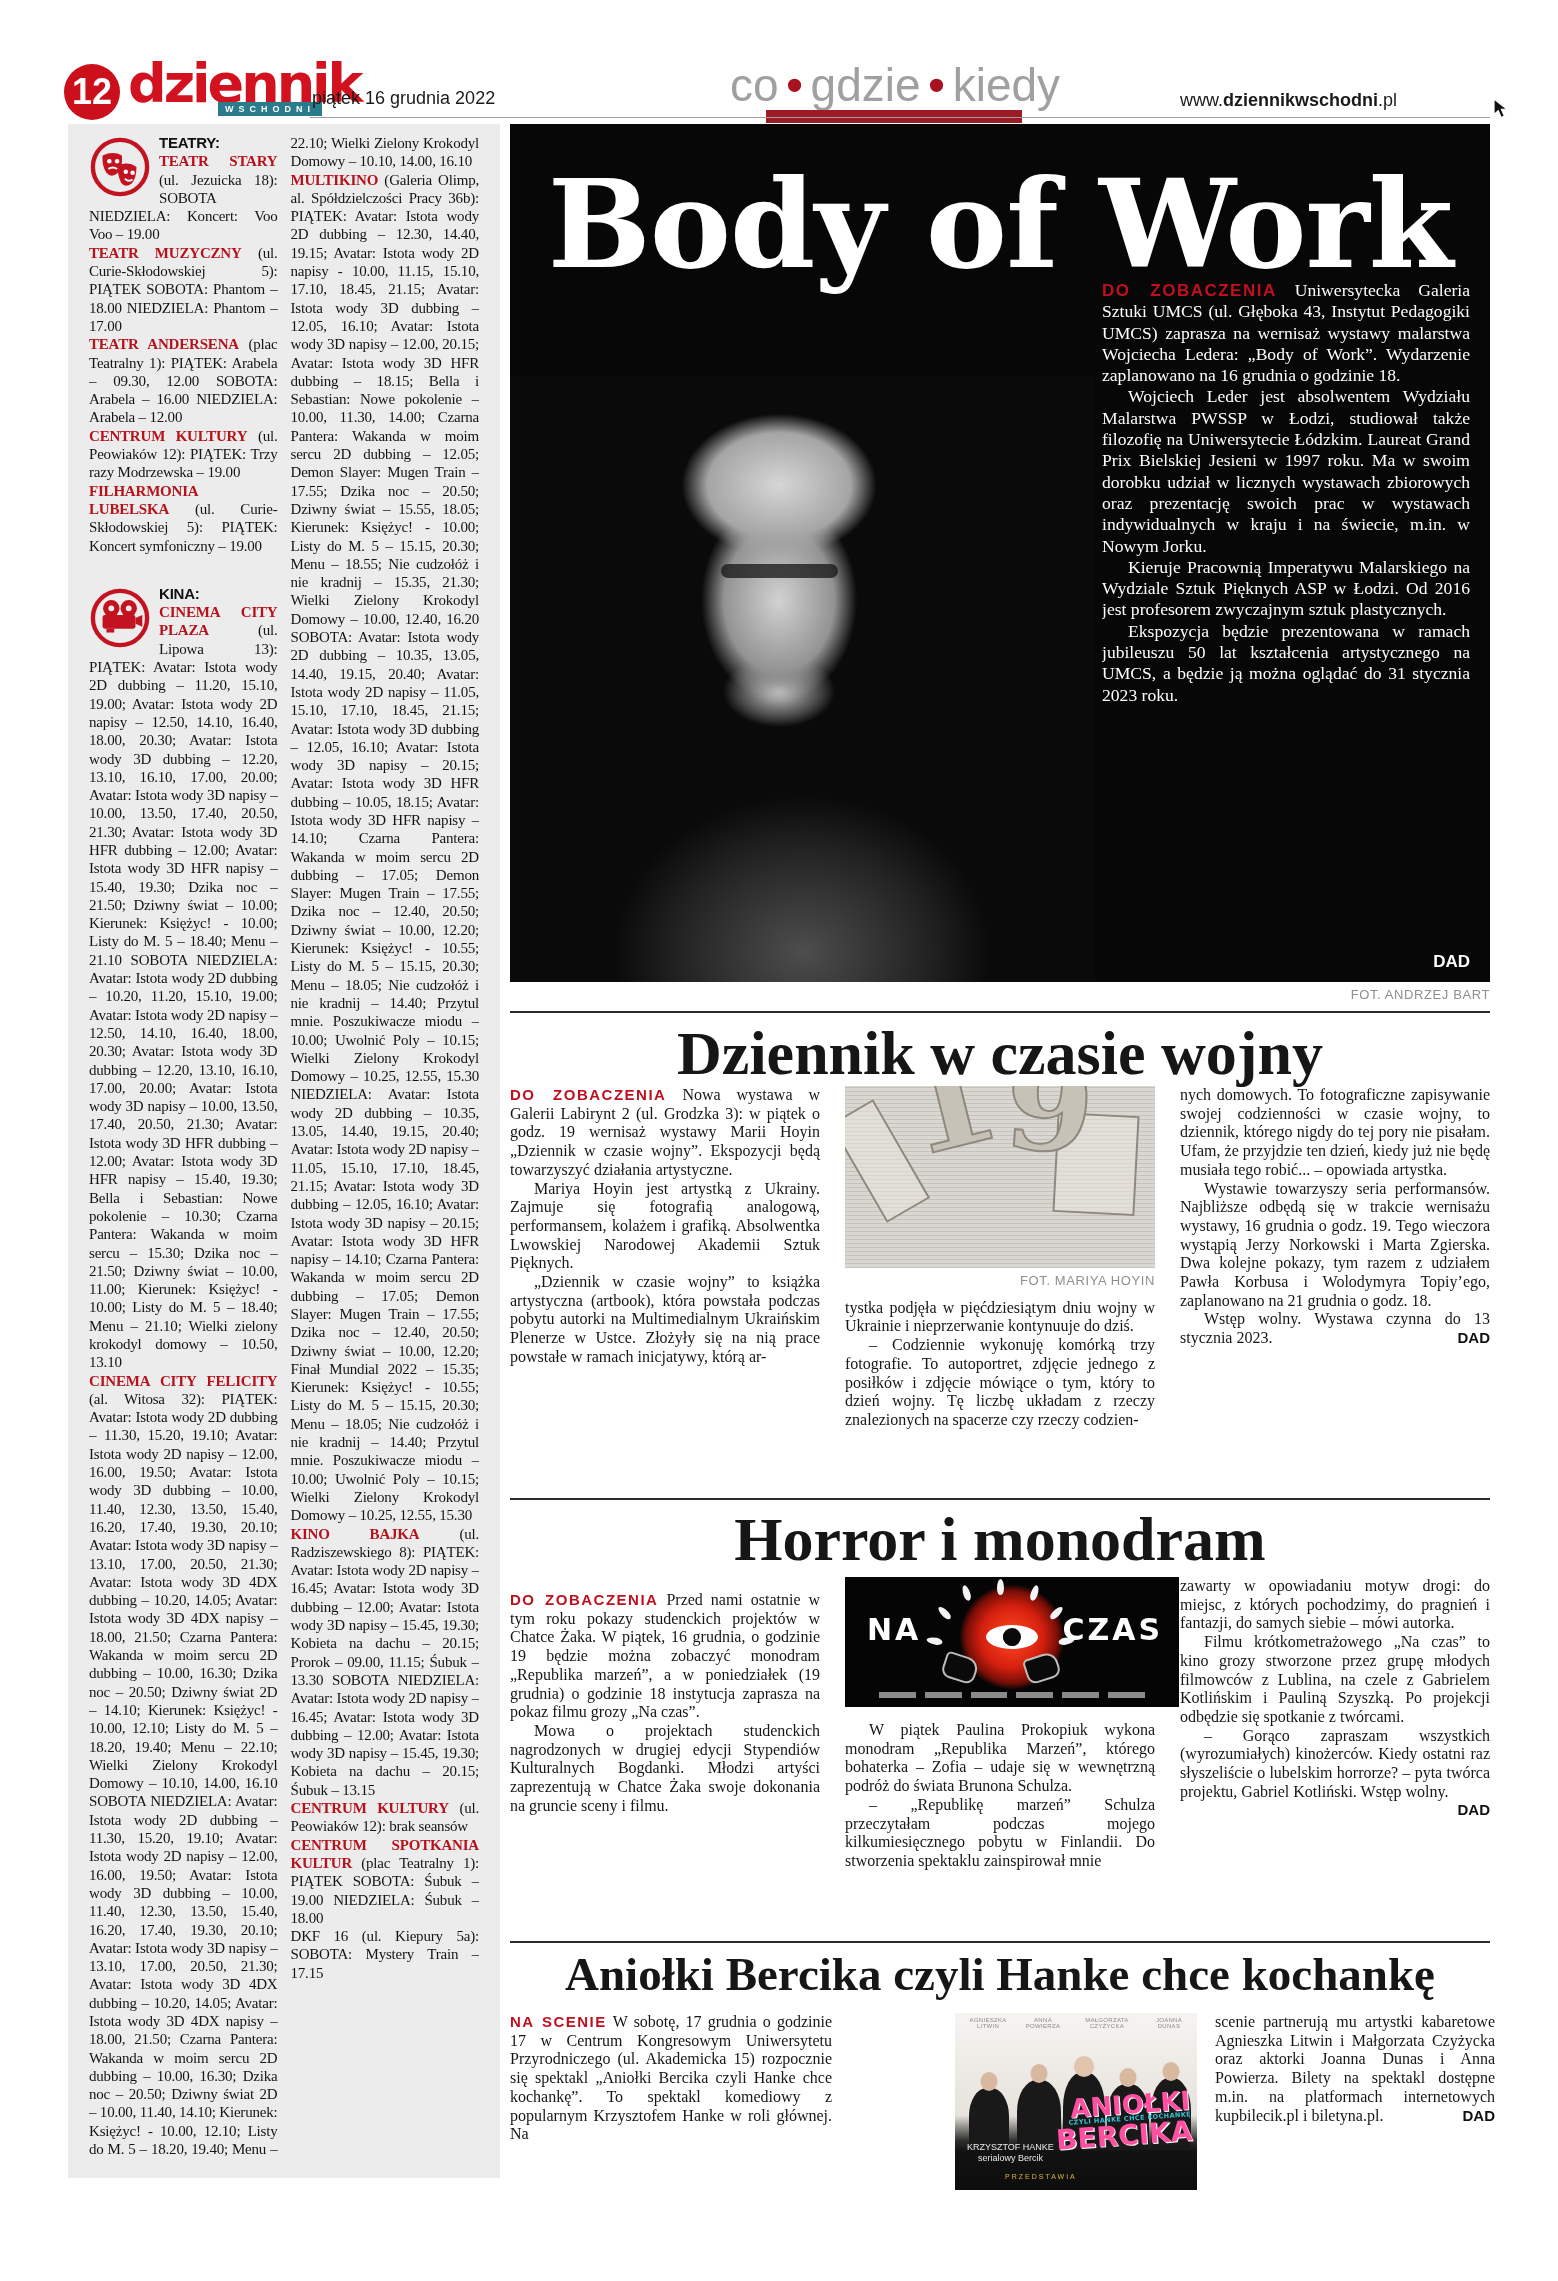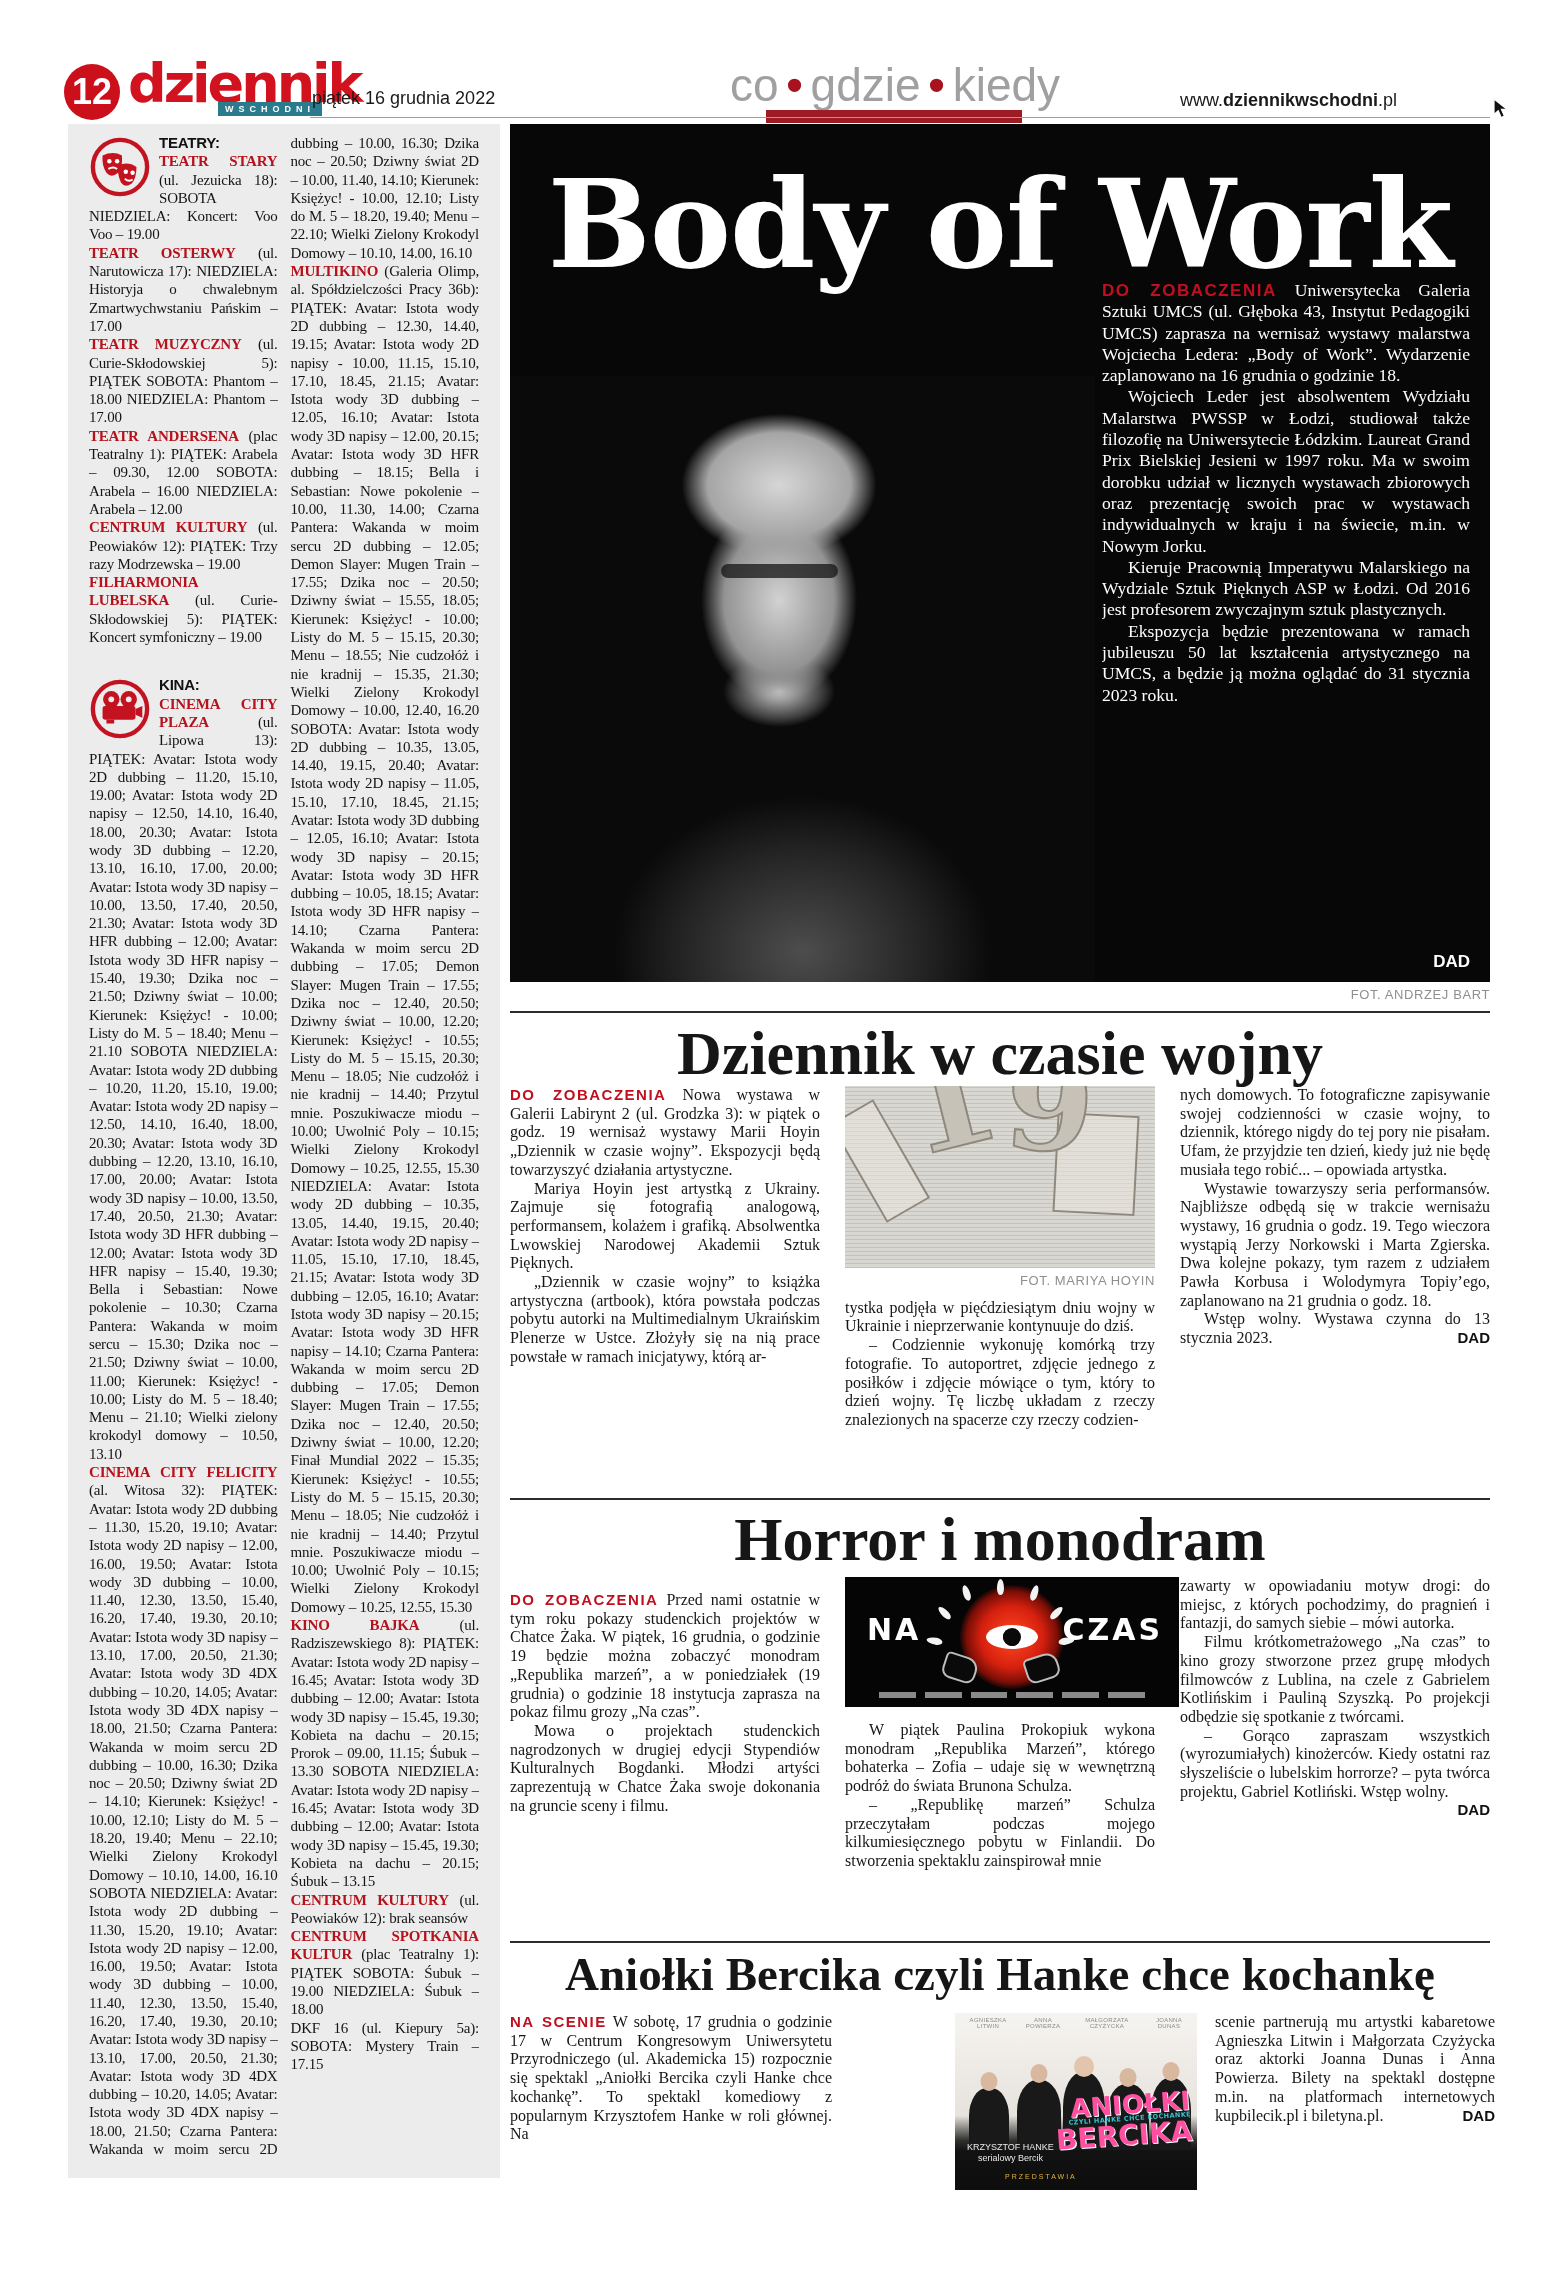--- a/index.html
+++ b/index.html
@@ -180,21 +180,20 @@
             <circle cx="21" cy="26" r="2.3" fill="#fff"></circle>
             <circle cx="29" cy="26" r="2.3" fill="#fff"></circle>
             <path d="M20 34 q5 -3 9 0" stroke="#fff" stroke-width="2" fill="none"></path>
             <path d="M30 30 q11 -4 19 2 q0 12 -5 17 q-7 5 -11 -1 q-4 -8 -3 -18z" fill="#c41320"></path>
             <circle cx="38" cy="37" r="2.3" fill="#fff"></circle>
             <circle cx="45" cy="38" r="2.3" fill="#fff"></circle>
             <path d="M37 44 q4 4 8 1" stroke="#fff" stroke-width="2" fill="none"></path>
           </svg></span>
         <p class="sec-head">TEATRY:</p>
         <p class="entry"><span class="venue">TEATR STARY</span> (ul. Jezuicka 18): SOBOTA NIEDZIELA: Koncert: Voo Voo – 19.00</p>
-        <p class="entry"><span class="venue">TEATR OSTERWY</span> (ul. Narutowicza 17): NIEDZIELA: Historyja o chwalebnym Zmartwychwstaniu Pańskim – 17.00</p>
         <p class="entry"><span class="venue">TEATR MUZYCZNY</span> (ul. Curie-Skłodowskiej 5): PIĄTEK SOBOTA: Phantom – 18.00 NIEDZIELA: Phantom – 17.00</p>
         <p class="entry"><span class="venue">TEATR ANDERSENA</span> (plac Teatralny 1): PIĄTEK: Arabela – 09.30, 12.00 SOBOTA: Arabela – 16.00 NIEDZIELA: Arabela – 12.00</p>
         <p class="entry"><span class="venue">CENTRUM KULTURY</span> (ul. Peowiaków 12): PIĄTEK: Trzy razy Modrzewska – 19.00</p>
         <p class="entry"><span class="venue">FILHARMONIA LUBELSKA</span> (ul. Curie-Skłodowskiej 5): PIĄTEK: Koncert symfoniczny – 19.00</p>
         <div class="sec-gap"></div>
         <span class="sec-icon"><svg viewBox="0 0 64 64">
             <circle cx="32" cy="32" r="28" fill="none" stroke="#c41320" stroke-width="4.5"></circle>
             <circle cx="23" cy="22" r="8.5" fill="#c41320"></circle>
             <circle cx="23" cy="22" r="3" fill="#ececec"></circle>
             <circle cx="41" cy="22" r="8.5" fill="#c41320"></circle>

